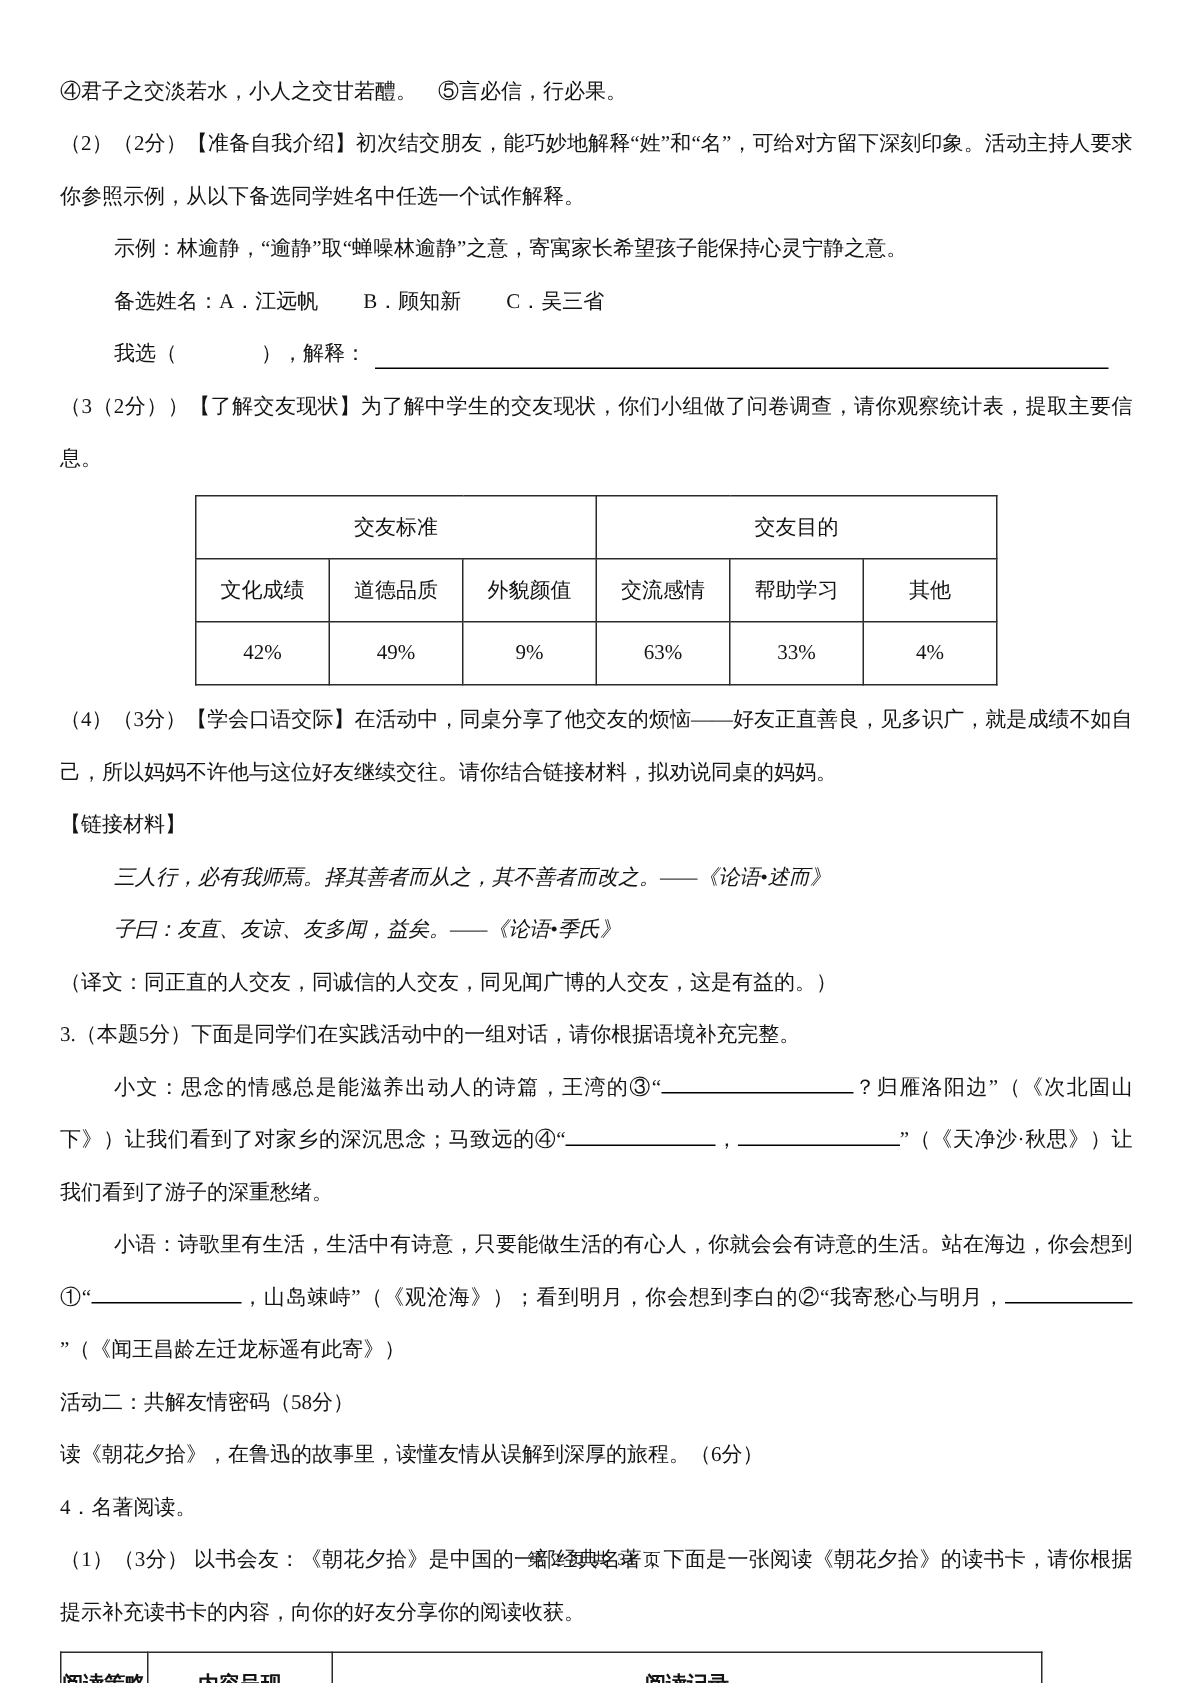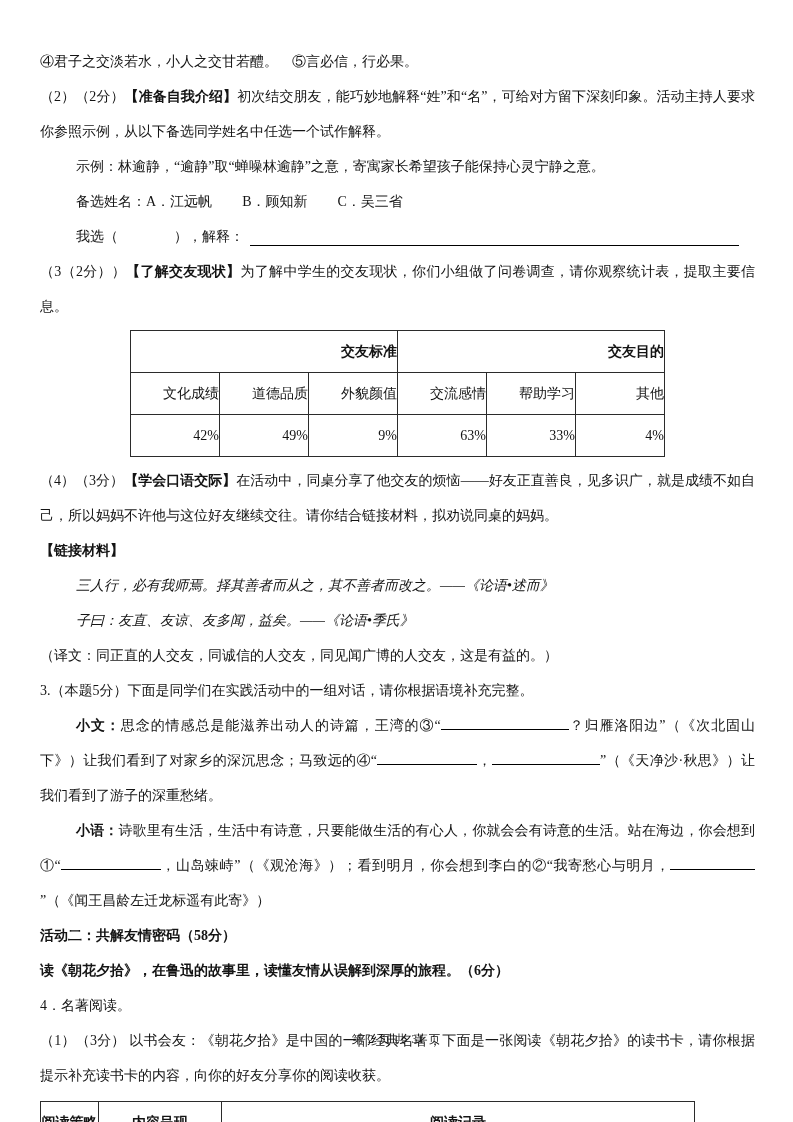--- a/index.html
+++ b/index.html
@@ -5,32 +5,32 @@
   html,body{margin:0;padding:0;}
   body{
     width:793px;height:1122px;background:#ffffff;color:#141414;
     font-family:"Liberation Serif","DejaVu Serif",serif;
     position:relative;overflow:hidden;
   }
   .page{box-sizing:border-box;width:793px;height:1122px;padding:44px 38px 16px 40px;}
   .ln{margin:0;font-size:14px;line-height:35px;}
   .just{text-align:justify;}
   .ind{text-indent:36px;}
-  .b{font-weight:bold;}
+  .b{font-weight:normal;}
   .center{text-align:left;}
   .quote{font-style:italic;text-indent:36px;}
   .opt{margin-right:30px;}
   .blank{display:inline-block;border-bottom:1px solid #000;height:1em;}
   .w100{width:100px}.w85{width:85px}.w128{width:128px}.w108{width:108px}
   .choose{display:flex;padding-left:36px;}
   .gap{display:inline-block;width:56px;}
   .fill{flex:1;border-bottom:1px solid #000;align-self:flex-end;height:0;margin:0 16px 8px 6px;}
   table{border-collapse:collapse;font-size:14px;color:#141414;}
   .survey{width:535px;margin:6px 0 6px 90px;table-layout:fixed;}
-  .survey td{border:1.5px solid #2b2b2b;text-align:right;height:41px;padding:0;}
+  .survey td{border:1.5px solid #2b2b2b;text-align:center;height:41px;padding:0;}
   .card{width:655px;margin-top:8px;}
   .card td{border:1.5px solid #2b2b2b;text-align:center;height:42px;padding:0;font-weight:bold;}
   .card .c1{width:57px}.card .c2{width:122px}
   .footer{position:absolute;left:0;width:793px;top:1032px;text-align:center;font-size:11.5px;letter-spacing:1px;}
 </style>
 </head>
 <body>
 
 <div class="page">
 

